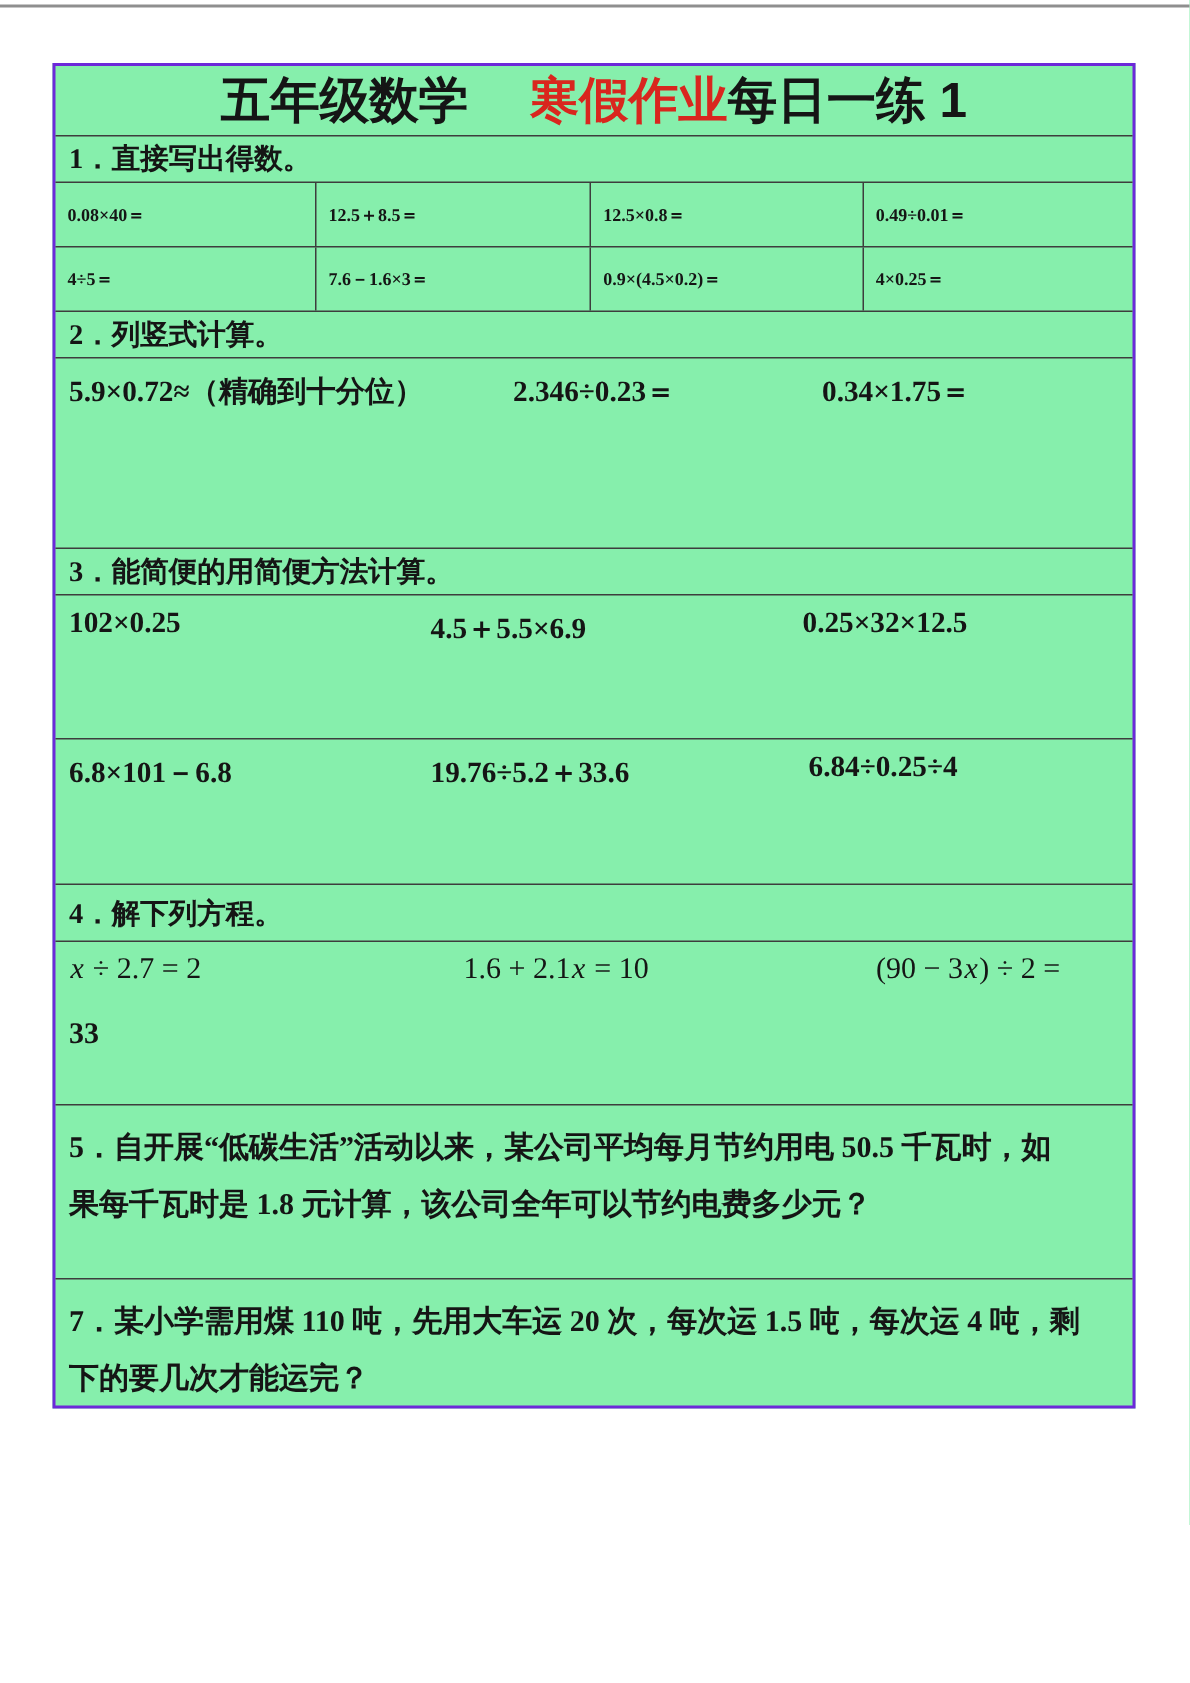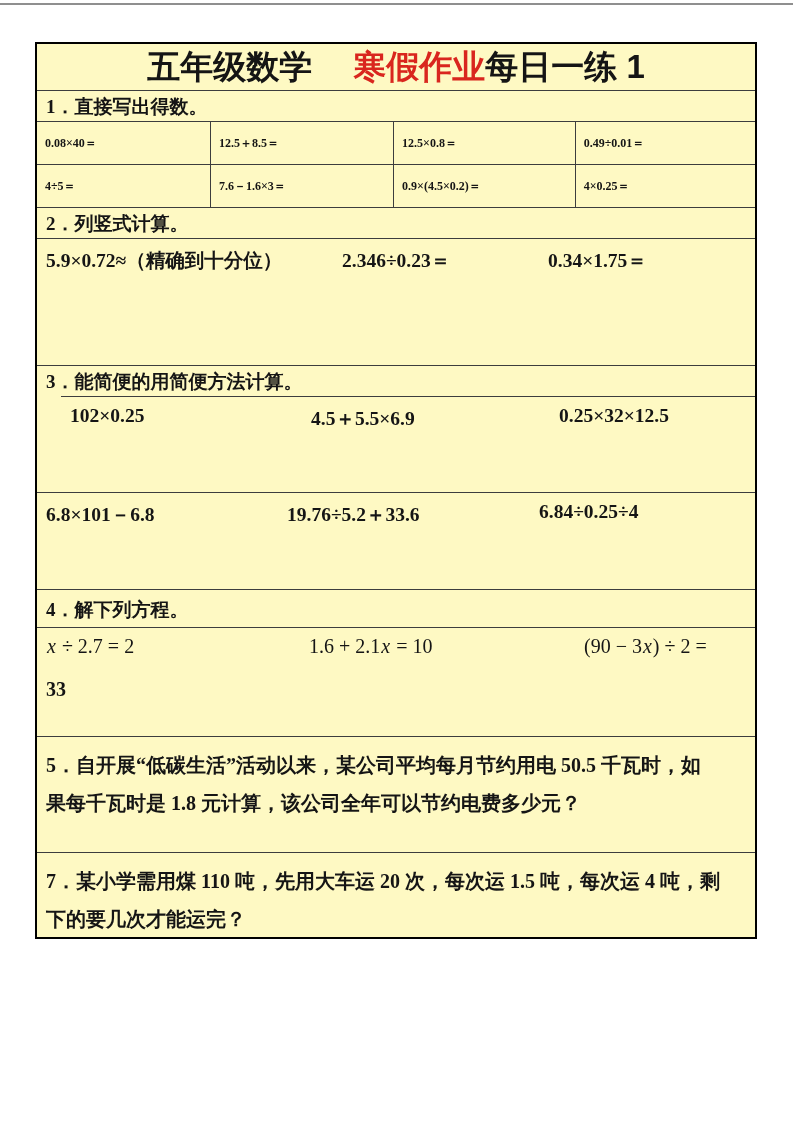--- a/index.html
+++ b/index.html
@@ -5,21 +5,21 @@
   html,body { margin:0; padding:0; }
   body {
     width:793px; height:1122px; background:#ffffff; position:relative;
     font-family:"Liberation Serif","DejaVu Serif",serif; color:#151515;
     overflow:hidden;
   }
   .topline { position:absolute; top:3px; left:0; width:793px; height:0;
     border-top:2px solid #8f8f8f; }
   .sheet {
     position:absolute; left:35px; top:42px; width:718px;
-    border:2px solid #000000; background:#fef9c3;
+    border:2px solid #6d28d9; background:#86efac;
   }
   .row { position:relative; box-sizing:border-box; }
   .row + .row { border-top:1px solid #3d3d3d; }
 
   .title-row {
     height:46px; display:flex; align-items:center; justify-content:center;
     font-family:"Liberation Sans","DejaVu Sans",sans-serif;
     font-weight:900; font-size:33px; white-space:nowrap;
   }
   .title-row .red { color:#d9261e;margin-left:41px; }
@@ -34,21 +34,21 @@
   .grid-row + .grid-row { border-top:1px solid #3d3d3d; }
   .gcell {
     box-sizing:border-box; height:42px; line-height:42px; padding-left:8px;
     font-size:12px; font-weight:700; white-space:nowrap; overflow:hidden;
     border-left:1px solid #3d3d3d;
   }
   .gcell:first-child { border-left:none; }
   .c1 { width:24.1%; } .c2 { width:25.5%; } .c3 { width:25.3%; } .c4 { width:25.1%; }
 
   .work-row { position:relative; }
-  .h127 { height:127px; } .h96 { height:96px;margin-left:24px; } .h97 { height:97px; } .h109 { height:109px; }
+  .h127 { height:127px; } .h96 { height:96px; } .h97 { height:97px; } .h109 { height:109px; }
   .item {
     position:absolute; top:8px; font-size:19.5px; font-weight:700; white-space:nowrap;
   }
 
   .eq { position:absolute; top:7px; font-size:20px; font-weight:400; white-space:nowrap; }
   .eq .v { font-style:italic; padding:0 1px; }
   .eq-wrap { position:absolute; top:50px; left:9px; font-size:20px; font-weight:700; }
 
   .para { box-sizing:border-box; padding:9px 6px 0 9px; }
   .h116 { height:116px; } .h122 { height:122px; } .h85 { height:85px; }

